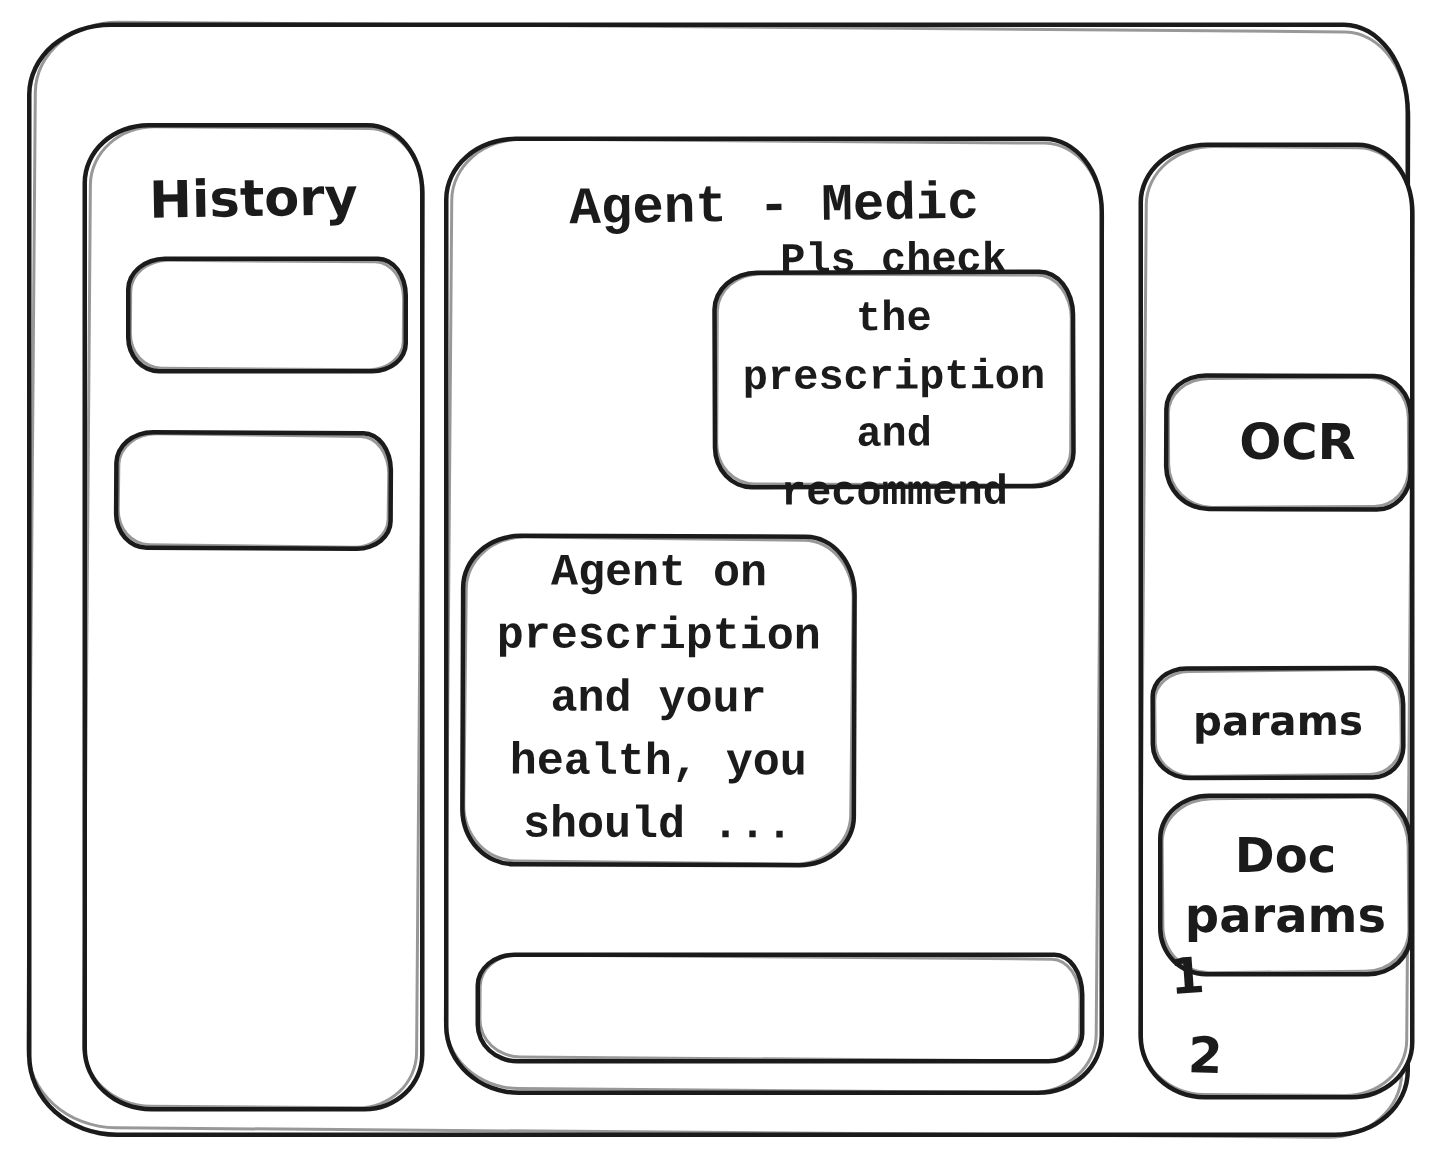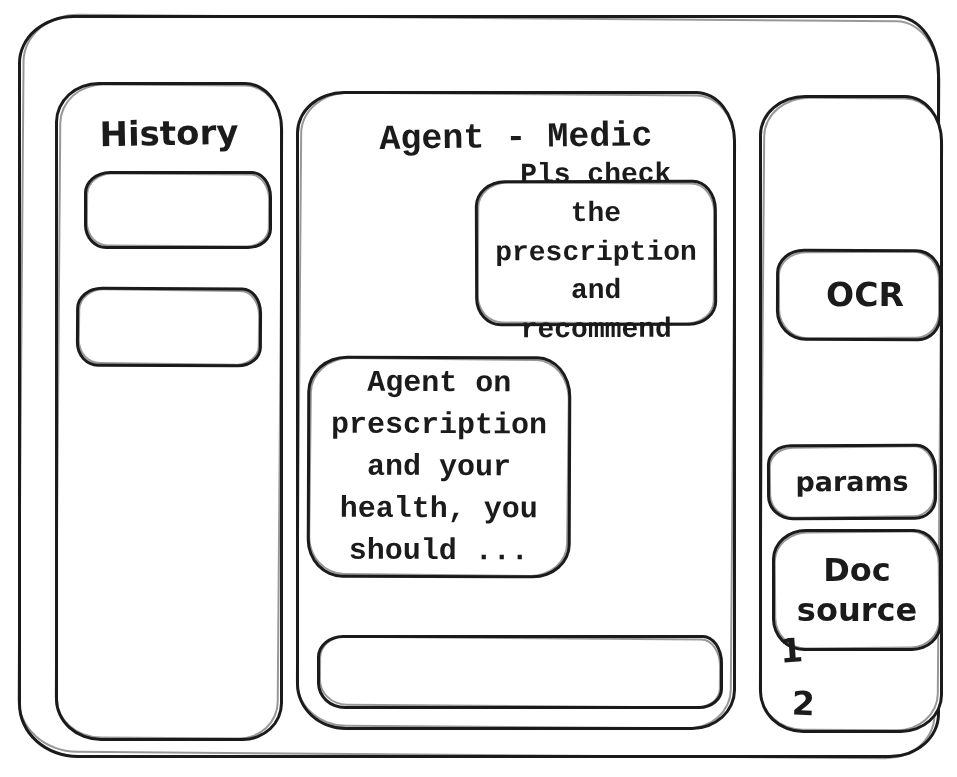--- a/index.html
+++ b/index.html
@@ -173,18 +173,18 @@
     <div class="sketch bubble agent">
       <span>Agent on prescription and your health, you should ...</span>
     </div>
 
     <div class="sketch chat-input"></div>
   </main>
 
   <aside class="sketch panel-right">
     <button class="tool-btn btn-ocr">OCR</button>
     <button class="tool-btn btn-params">params</button>
-    <button class="tool-btn btn-doc">Doc source</button>
+    <button class="tool-btn btn-doc">Doc params</button>
     <div class="doc-num n1">1</div>
     <div class="doc-num n2">2</div>
   </aside>
 
 </div>
 
 </body></html>

